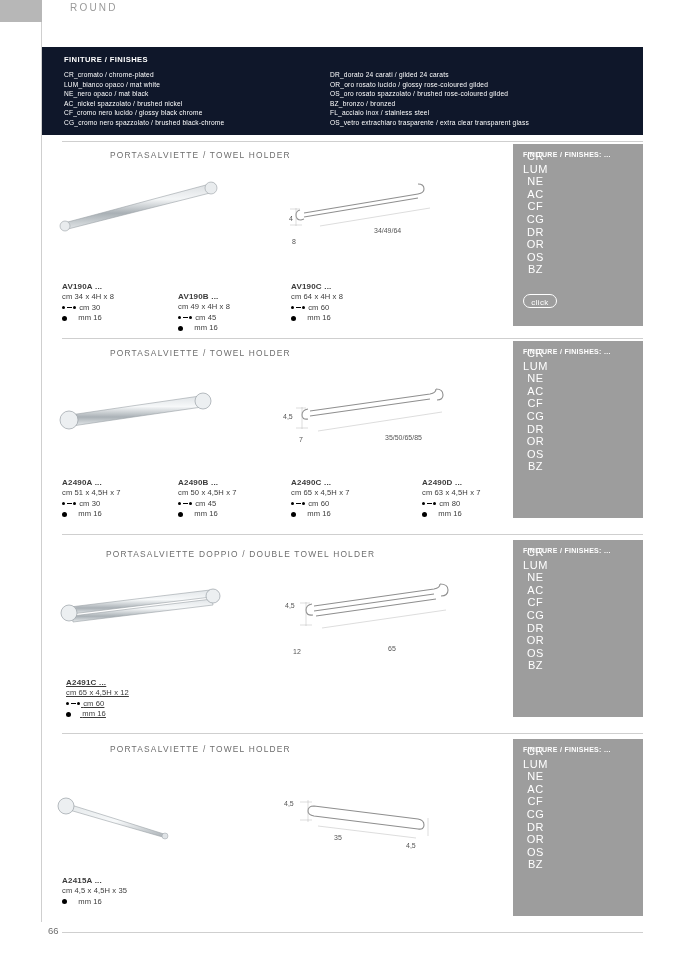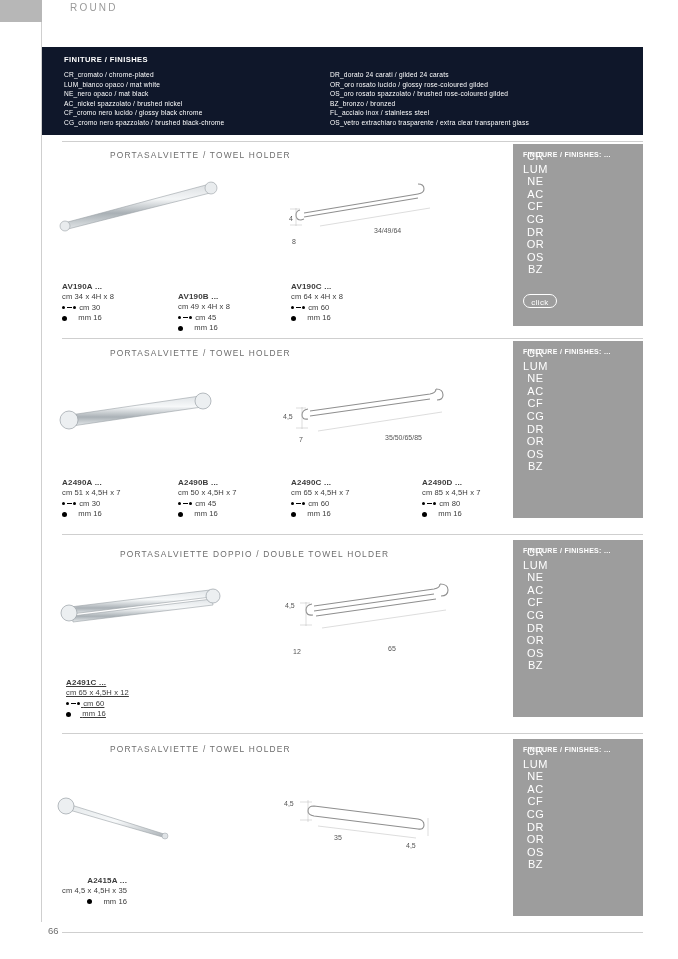--- a/index.html
+++ b/index.html
@@ -228,21 +228,21 @@
   <div class="pack-row"><span class="dot-lg"></span><span class="spacer-lg"></span> <span>mm 16</span></div>
 </div>
 <div class="code-block" style="left:291px; top:478px;">
   <div class="code">A2490C ...</div>
   <div class="dim">cm 65 x 4,5H x 7</div>
   <div class="pack-row"><span class="dot-sm"></span><span class="dash"></span><span class="dot-sm"></span> <span>cm 60</span></div>
   <div class="pack-row"><span class="dot-lg"></span><span class="spacer-lg"></span> <span>mm 16</span></div>
 </div>
 <div class="code-block" style="left:422px; top:478px;">
   <div class="code">A2490D ...</div>
-  <div class="dim">cm 85 x 4,5H x 7</div>
+  <div class="dim">cm 63 x 4,5H x 7</div>
   <div class="pack-row"><span class="dot-sm"></span><span class="dash"></span><span class="dot-sm"></span> <span>cm 80</span></div>
   <div class="pack-row"><span class="dot-lg"></span><span class="spacer-lg"></span> <span>mm 16</span></div>
 </div>
 
 <div class="fin-box" style="left:513px; top:341px; height:177px;">
   <div class="ft">FINITURE / FINISHES: ...</div>
   <div class="fin-list">
     <div>CR</div>
     <div>LUM</div>
     <div>NE</div>
@@ -250,21 +250,21 @@
     <div>CF</div>
     <div>CG</div>
     <div>DR</div>
     <div>OR</div>
     <div>OS</div>
     <div>BZ</div>
   </div>
 </div>
 
 <div class="sec-rule" style="top:534px;"></div>
-<div class="sec-title" style="left:72px; top:549px;">PORTASALVIETTE DOPPIO / DOUBLE TOWEL HOLDER</div>
+<div class="sec-title" style="left:58px; top:549px;">PORTASALVIETTE DOPPIO / DOUBLE TOWEL HOLDER</div>
 
 <svg class="photo" style="left:50px; top:582px;" width="180" height="50" viewBox="0 0 180 50">
   <defs>
     <linearGradient id="g3" x1="0" y1="0" x2="0" y2="1">
       <stop offset="0%" stop-color="#e1e5e8"></stop>
         <stop offset="40%" stop-color="#f7f9fa"></stop>
       <stop offset="75%" stop-color="#aab1b6"></stop>
         <stop offset="100%" stop-color="#e6eaec"></stop>
     </linearGradient>
   </defs>
@@ -333,21 +333,21 @@
   <line x1="8" y1="12" x2="8" y2="34" stroke="#bbb" stroke-width="0.5"></line>
   <line x1="0" y1="14" x2="12" y2="14" stroke="#bbb" stroke-width="0.5"></line>
   <line x1="0" y1="32" x2="12" y2="32" stroke="#bbb" stroke-width="0.5"></line>
   <line x1="18" y1="38" x2="116" y2="50" stroke="#bbb" stroke-width="0.5"></line>
   <line x1="128" y1="30" x2="128" y2="48" stroke="#bbb" stroke-width="0.5"></line>
 </svg>
 <div class="dim-text" style="left:284px; top:800px;">4,5</div>
 <div class="dim-text" style="left:334px; top:834px;">35</div>
 <div class="dim-text" style="left:406px; top:842px;">4,5</div>
 
-<div class="code-block" style="left:62px; top:876px;text-align:right;">
+<div class="code-block" style="left:62px; top:876px;">
   <div class="code">A2415A ...</div>
   <div class="dim">cm 4,5 x 4,5H x 35</div>
   <div class="pack-row"><span class="dot-lg"></span><span class="spacer-lg"></span> <span>mm 16</span></div>
 </div>
 
 <div class="fin-box" style="left:513px; top:739px; height:177px;">
   <div class="ft">FINITURE / FINISHES: ...</div>
   <div class="fin-list">
     <div>CR</div>
     <div>LUM</div>

